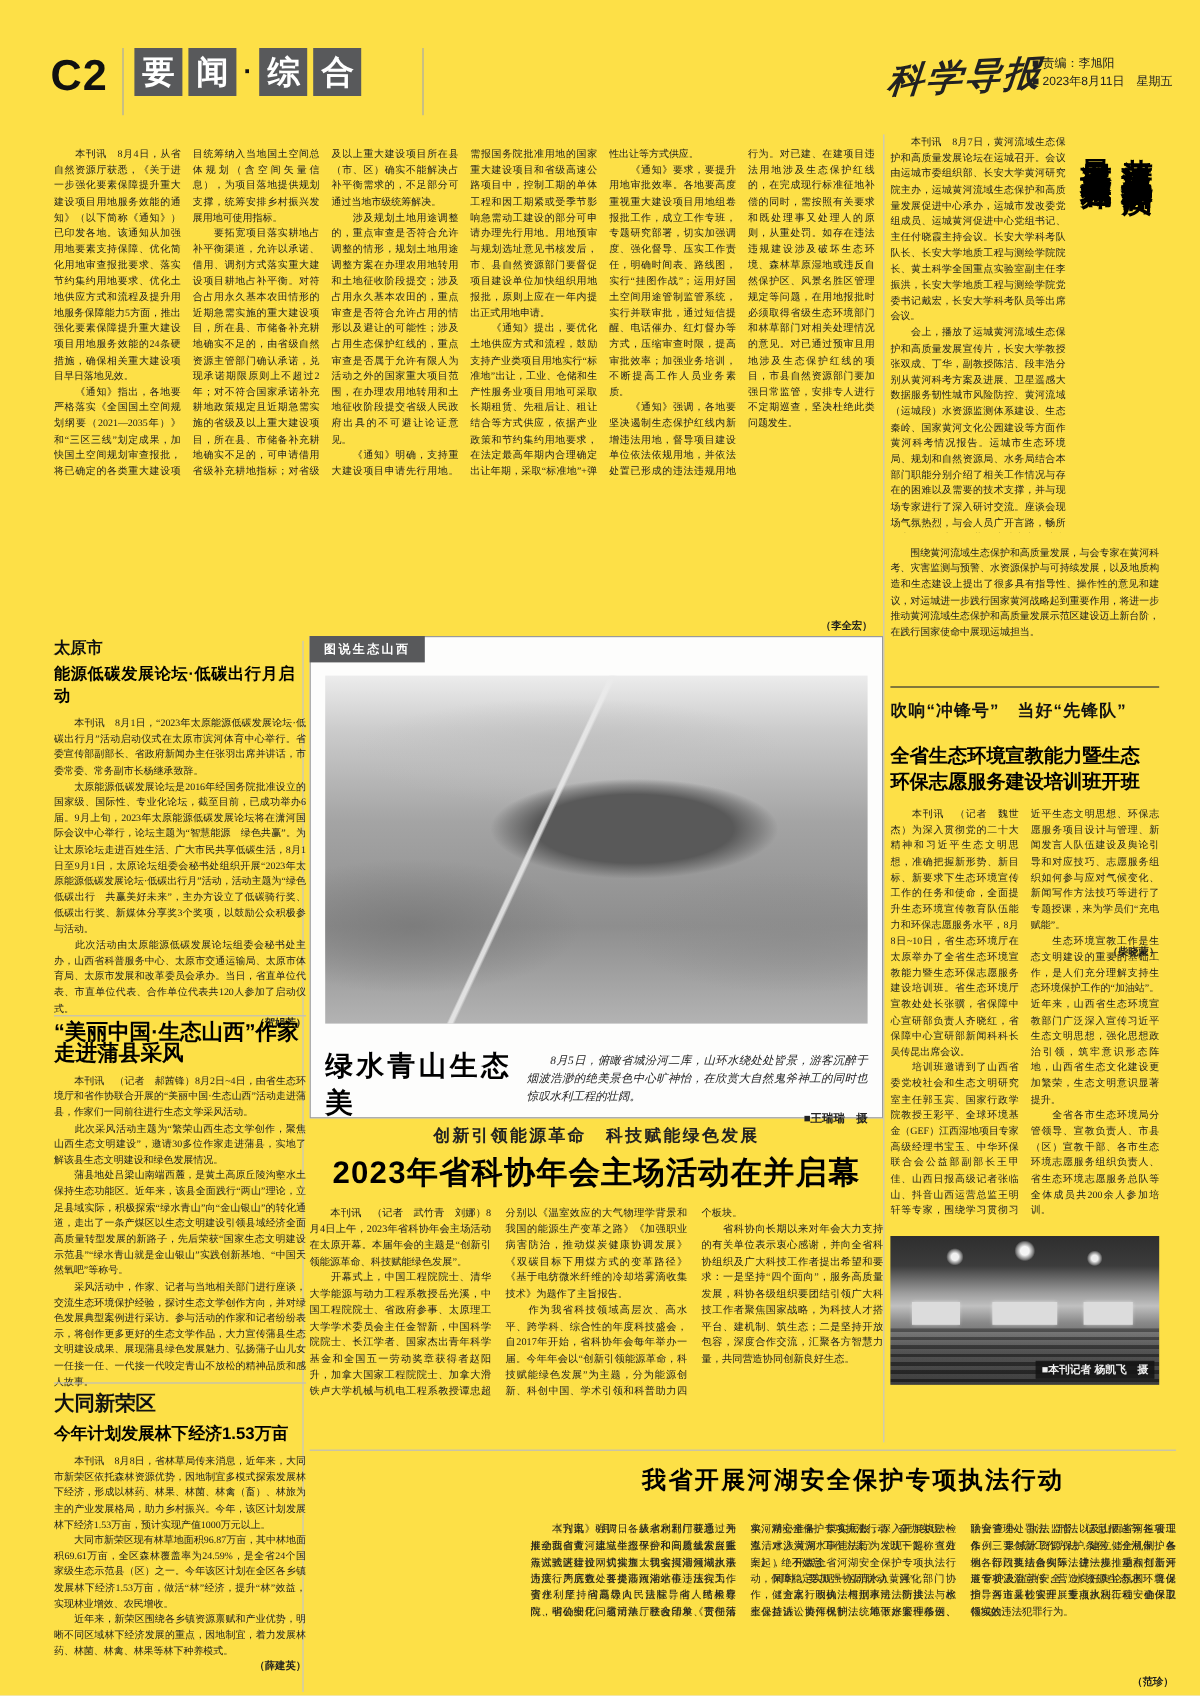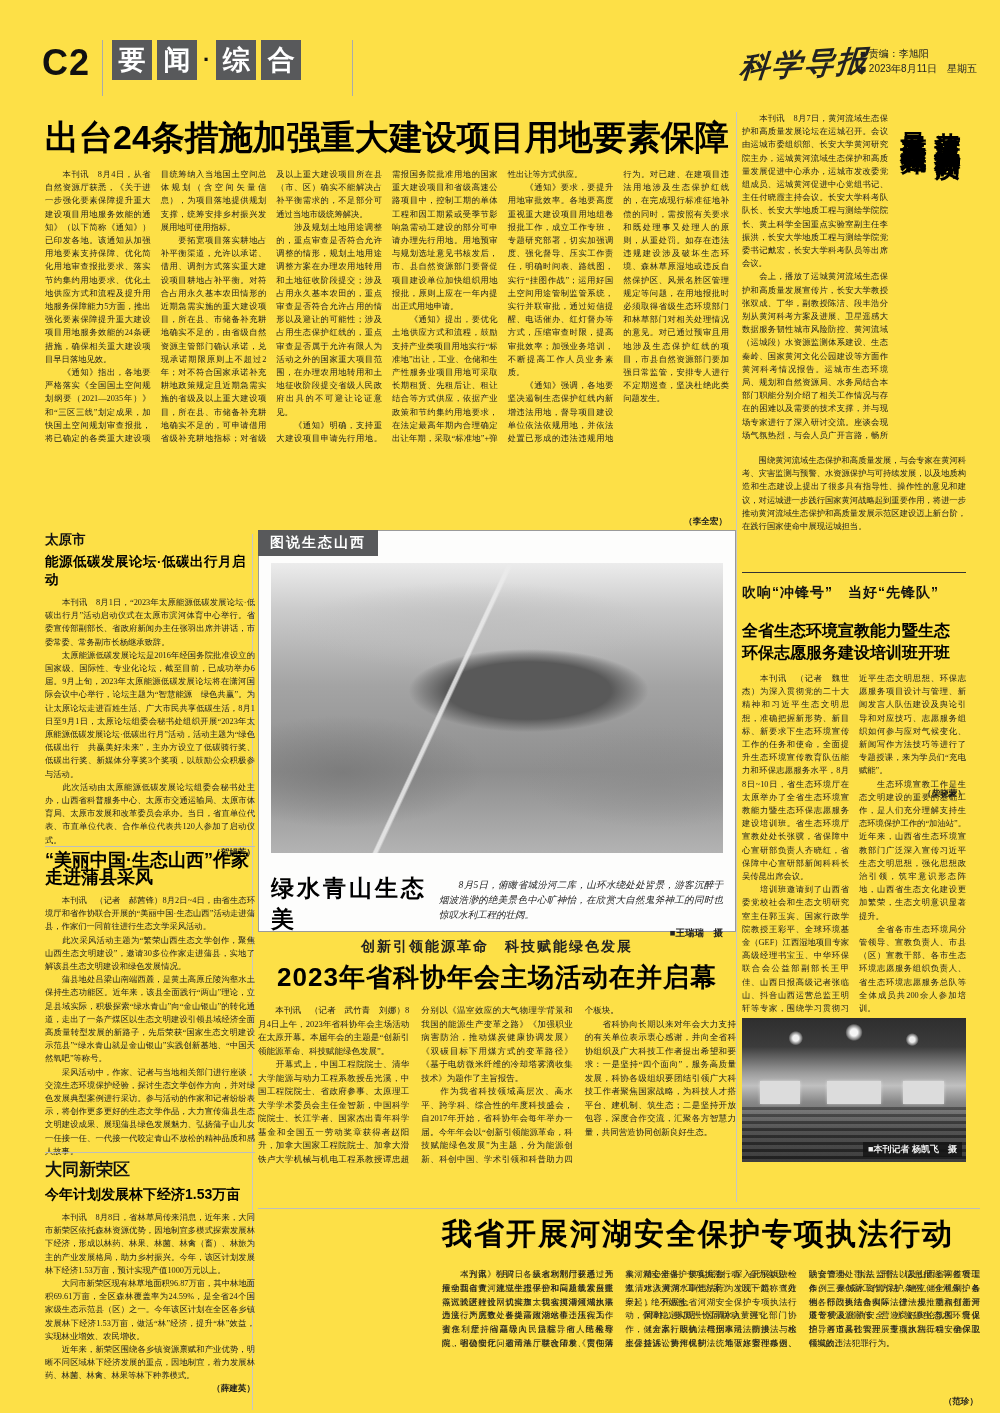--- a/index.html
+++ b/index.html
@@ -40,21 +40,21 @@
          font-family:"Liberation Serif",serif;font-weight:700;font-size:26px;line-height:34px;
          letter-spacing:2px;color:#000;}
   .vhead span{display:block;}
   .art-yr .foot{margin-top:4px;width:224px;}
   .art-yr .byline{margin-top:2px;}
   
   .art-tr{position:absolute;left:742px;top:584px;width:224px;height:606px;}
   .art-tr .kicker{font-size:14px;letter-spacing:1px;}
   .art-tr .headline{font-size:16px;line-height:22px;margin-top:18px;}
   .art-tr .bodytxt{margin-top:8px;column-count:2;column-gap:10px;height:346px;overflow:hidden;}
-  .photo-conf{position:relative;margin-top:0;width:224px;height:144px;overflow:hidden;
+  .photo-conf{position:relative;margin-top:12px;width:224px;height:124px;overflow:hidden;
     background:
       radial-gradient(circle 10px at 24% 14%, #f0f0f0 0 30%, rgba(160,160,160,.6) 60%, transparent 72%),
       radial-gradient(circle 12px at 50% 10%, #f5f5f5 0 30%, rgba(170,170,170,.6) 60%, transparent 72%),
       radial-gradient(circle 9px at 76% 15%, #ededed 0 30%, rgba(160,160,160,.6) 60%, transparent 72%),
       linear-gradient(180deg,#2e2e2e 0%,#3c3c3c 20%,#9b9b9b 38%,#c0c0c0 47%,#8a8a8a 58%,#4a4a4a 78%,#303030 100%);}
   .screen{position:absolute;top:44%;height:16%;background:#dcdcdc;box-shadow:0 0 3px rgba(255,255,255,.5);}
   .scr-l{left:8%;width:18%;}.scr-c{left:38%;width:24%;}.scr-r{left:72%;width:18%;}
   .heads{position:absolute;left:0;right:0;bottom:0;height:38%;
     background:repeating-linear-gradient(180deg, rgba(0,0,0,.35) 0 3px, rgba(120,120,120,.18) 3px 7px);}
   .conf-credit{position:absolute;right:4px;bottom:5px;background:rgba(20,20,20,.85);color:#eee;
@@ -68,21 +68,21 @@
   .art-wr .headline{font-size:18px;line-height:17px;}
   .art-wr .bodytxt{margin-top:8px;}
   .art-dt{position:absolute;left:45px;top:1158px;width:210px;}
   .art-dt .kicker{font-size:17px;}
   .art-dt .headline{font-size:14px;line-height:19px;margin-top:4px;}
   .art-dt .bodytxt{margin-top:7px;}
   
   .pbox{position:absolute;left:258px;top:530px;width:478px;height:402px;border:1px solid #9a9a9a;
         background:#fdfdfc;box-sizing:border-box;}
   .pbox-tab{position:absolute;left:-1px;top:-1px;background:#58595b;color:#fff;
-    font-family:"Liberation Sans",sans-serif;font-size:14px;font-weight:700;
+    font-family:"Liberation Sans",sans-serif;font-size:10px;font-weight:700;
     padding:4px 12px;letter-spacing:2px;}
   .photo-aerial{position:absolute;left:12px;top:32px;width:452px;height:290px;
     background:
       linear-gradient(115deg, transparent 40.2%, rgba(235,235,235,.85) 40.5%, rgba(235,235,235,.85) 41%, transparent 41.4%),
       radial-gradient(ellipse 150px 52px at 57% 44%, #595959 0 55%, rgba(110,110,110,.6) 70%, transparent 80%),
       radial-gradient(ellipse 200px 80px at 16% 72%, rgba(120,120,120,.8), transparent 70%),
       radial-gradient(ellipse 190px 70px at 86% 74%, rgba(140,140,140,.7), transparent 72%),
       radial-gradient(ellipse 240px 60px at 45% 22%, rgba(190,190,190,.8), transparent 75%),
       linear-gradient(180deg,#ececec 0%,#cbcbcb 16%,#a4a4a4 42%,#8e8e8e 72%,#b3b3b3 100%);}
   .pbox-cap{position:absolute;left:12px;top:332px;width:452px;display:flex;align-items:flex-start;}
@@ -93,22 +93,22 @@
   .cap-credit{text-align:right;font-style:normal;font-weight:700;font-size:9.5px;
               font-family:"Liberation Sans",sans-serif;margin-top:2px;}
   
   .art-kx{position:absolute;left:258px;top:938px;width:478px;height:272px;}
   .art-kx .kicker{font-size:14px;text-align:center;letter-spacing:2px;color:#222;}
   .art-kx .headline{font-size:26px;line-height:34px;text-align:center;margin-top:4px;letter-spacing:1px;}
   .art-kx .bodytxt{margin-top:10px;column-count:3;column-gap:12px;height:200px;overflow:hidden;font-size:8.5px;line-height:13.5px;}
   
   .art-rv{position:absolute;left:258px;top:1214px;width:722px;height:196px;}
   .art-rv .col1{position:absolute;left:0;top:4px;width:172px;height:190px;overflow:hidden;}
-  .art-rv .headline{position:absolute;left:184px;top:0;width:538px;font-size:30px;line-height:40px;
-                    letter-spacing:2px;}
+  .art-rv .headline{position:absolute;left:184px;top:0;width:538px;font-size:20px;line-height:40px;
+                    text-align:center;letter-spacing:2px;}
   .art-rv .bodytxt{position:absolute;left:184px;top:54px;width:538px;column-count:3;column-gap:12px;
                    height:140px;overflow:hidden;font-size:8.6px;line-height:13.8px;}
   .art-rv .byline{position:absolute;right:2px;bottom:2px;}
   .rule-dark{position:absolute;height:1px;background:#333;}
 </style>
 </head>
 <body>
 
 <div class="page">
 
@@ -127,21 +127,20 @@
     <div class="hdr-info">
       <div>■ 责编：李旭阳</div>
       <div>■ 2023年8月11日　星期五</div>
     </div>
   </div>
 
   <div class="vrule" style="left:736px;top:112px;height:1090px"></div>
   <div class="vrule" style="left:252px;top:534px;height:876px"></div>
 
   <div class="art-land">
-    <div class="headline">出台24条措施加强重大建设项目用地要素保障</div>
     <div class="bodytxt">　　本刊讯　8月4日，从省自然资源厅获悉，《关于进一步强化要素保障提升重大建设项目用地服务效能的通知》（以下简称《通知》）已印发各地。该通知从加强用地要素支持保障、优化简化用地审查报批要求、落实节约集约用地要求、优化土地供应方式和流程及提升用地服务保障能力5方面，推出强化要素保障提升重大建设项目用地服务效能的24条硬措施，确保相关重大建设项目早日落地见效。
 　　《通知》指出，各地要严格落实《全国国土空间规划纲要（2021—2035年）》和“三区三线”划定成果，加快国土空间规划审查报批，将已确定的各类重大建设项目统筹纳入当地国土空间总体规划（含空间矢量信息），为项目落地提供规划支撑，统筹安排乡村振兴发展用地可使用指标。
 　　要拓宽项目落实耕地占补平衡渠道，允许以承诺、借用、调剂方式落实重大建设项目耕地占补平衡。对符合占用永久基本农田情形的近期急需实施的重大建设项目，所在县、市储备补充耕地确实不足的，由省级自然资源主管部门确认承诺，兑现承诺期限原则上不超过2年；对不符合国家承诺补充耕地政策规定且近期急需实施的省级及以上重大建设项目，所在县、市储备补充耕地确实不足的，可申请借用省级补充耕地指标；对省级及以上重大建设项目所在县（市、区）确实不能解决占补平衡需求的，不足部分可通过当地市级统筹解决。
 　　涉及规划土地用途调整的，重点审查是否符合允许调整的情形，规划土地用途调整方案在办理农用地转用和土地征收阶段提交；涉及占用永久基本农田的，重点审查是否符合允许占用的情形以及避让的可能性；涉及占用生态保护红线的，重点审查是否属于允许有限人为活动之外的国家重大项目范围，在办理农用地转用和土地征收阶段提交省级人民政府出具的不可避让论证意见。
 　　《通知》明确，支持重大建设项目申请先行用地。需报国务院批准用地的国家重大建设项目和省级高速公路项目中，控制工期的单体工程和因工期紧或受季节影响急需动工建设的部分可申请办理先行用地。用地预审与规划选址意见书核发后，市、县自然资源部门要督促项目建设单位加快组织用地报批，原则上应在一年内提出正式用地申请。
 　　《通知》提出，要优化土地供应方式和流程，鼓励支持产业类项目用地实行“标准地”出让，工业、仓储和生产性服务业项目用地可采取长期租赁、先租后让、租让结合等方式供应，依据产业政策和节约集约用地要求，在法定最高年期内合理确定出让年期，采取“标准地”+弹性出让等方式供应。
 　　《通知》要求，要提升用地审批效率。各地要高度重视重大建设项目用地组卷报批工作，成立工作专班，专题研究部署，切实加强调度、强化督导、压实工作责任，明确时间表、路线图，实行“挂图作战”；运用好国土空间用途管制监管系统，实行并联审批，通过短信提醒、电话催办、红灯督办等方式，压缩审查时限，提高审批效率；加强业务培训，不断提高工作人员业务素质。
 　　《通知》强调，各地要坚决遏制生态保护红线内新增违法用地，督导项目建设单位依法依规用地，并依法处置已形成的违法违规用地行为。对已建、在建项目违法用地涉及生态保护红线的，在完成现行标准征地补偿的同时，需按照有关要求和既处理事又处理人的原则，从重处罚。如存在违法违规建设涉及破坏生态环境、森林草原湿地或违反自然保护区、风景名胜区管理规定等问题，在用地报批时必须取得省级生态环境部门和林草部门对相关处理情况的意见。对已通过预审且用地涉及生态保护红线的项目，市县自然资源部门要加强日常监管，安排专人进行不定期巡查，坚决杜绝此类问题发生。</div>
     <div class="byline">（李全宏）</div>
   </div>

